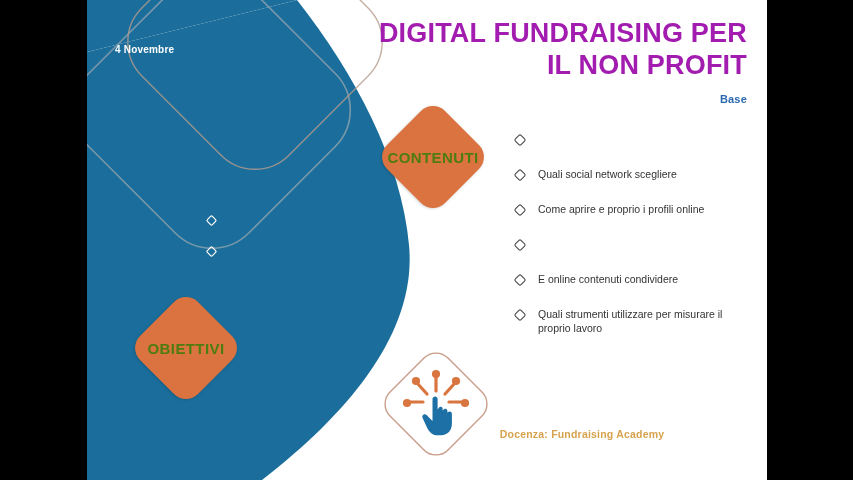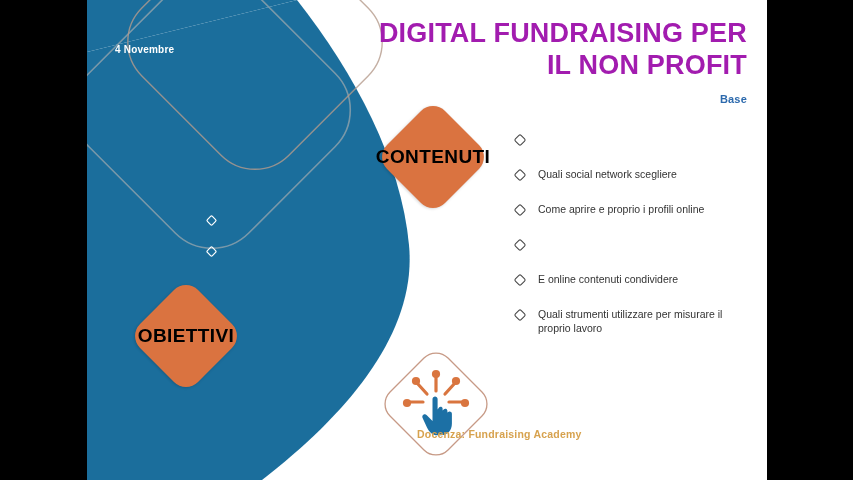--- a/index.html
+++ b/index.html
@@ -27,46 +27,46 @@
 
   
   .date-label{position:absolute;left:28px;top:35px;color:#fff;font-size:10px;
               font-weight:bold;letter-spacing:.2px;margin-top:9px;}
 
   
   .badge{position:absolute;display:flex;align-items:center;justify-content:center;}
   .badge .diamond{position:absolute;left:0;top:0;width:100%;height:100%;
                   background:#da7340;border-radius:17px;transform:rotate(45deg);
                   box-shadow:0 1px 3px rgba(0,0,0,.18);}
-  .badge .btext{position:relative;color:#000000;font-weight:bold;letter-spacing:.4px;
-                font-size:19px;white-space:nowrap;}
+  .badge .btext{position:relative;color:#4d7c0f;font-weight:bold;letter-spacing:.4px;
+                font-size:15px;white-space:nowrap;}
 
   #badge-contenuti{left:305px;top:116px;width:82px;height:82px;}
-  #badge-obiettivi{left:58px;top:295px;width:82px;height:82px;}
+  #badge-obiettivi{left:58px;top:307px;width:82px;height:82px;}
 
   
   .bullet-list{position:absolute;}
   .bullet{display:flex;align-items:flex-start;margin-bottom:12px;}
   .bullet .bsvg{flex:0 0 auto;margin-right:11px;margin-top:1px;}
   .bullet .btxt{font-size:10.5px;line-height:1.38;}
 
   
   #list-obiettivi{left:118px;top:212px;width:185px;}
   #list-obiettivi .btxt{color:#ffffff;font-weight:bold;font-size:10.5px;}
 
   
   #list-contenuti{left:426px;top:132px;width:235px;}
   #list-contenuti .bullet{margin-bottom:16px;}
   #list-contenuti .btxt{color:#333333;font-weight:normal;}
 
   
   #click-icon{position:absolute;left:290px;top:345px;width:118px;height:118px;}
 
   
-  .footer{position:absolute;left:330px;top:428px;width:330px;text-align:left;
+  .footer{position:absolute;left:330px;top:428px;width:330px;text-align:center;
           color:#d7a24e;font-size:10.5px;font-weight:bold;letter-spacing:.2px;}
 </style>
 </head>
 <body>
 
 <div id="stage">
 
   <div style="position:absolute;left:0;top:0;width:87px;height:480px;background:#000;"></div>
 
   <div style="position:absolute;left:767px;top:0;width:86px;height:480px;background:#000;"></div>

